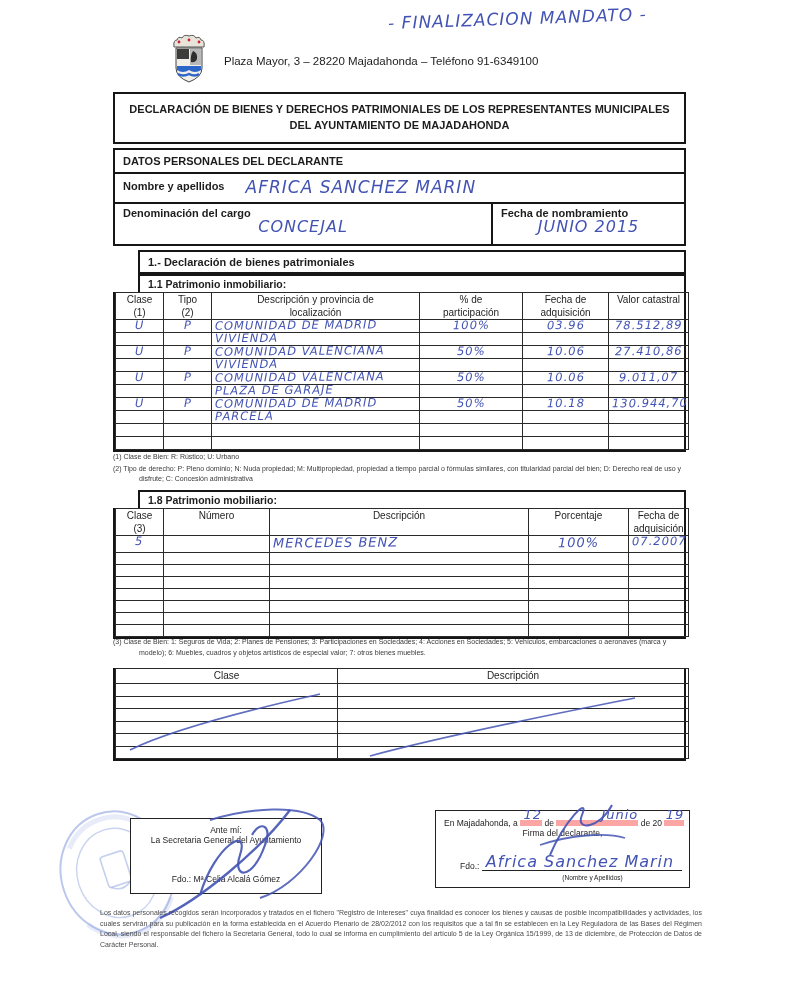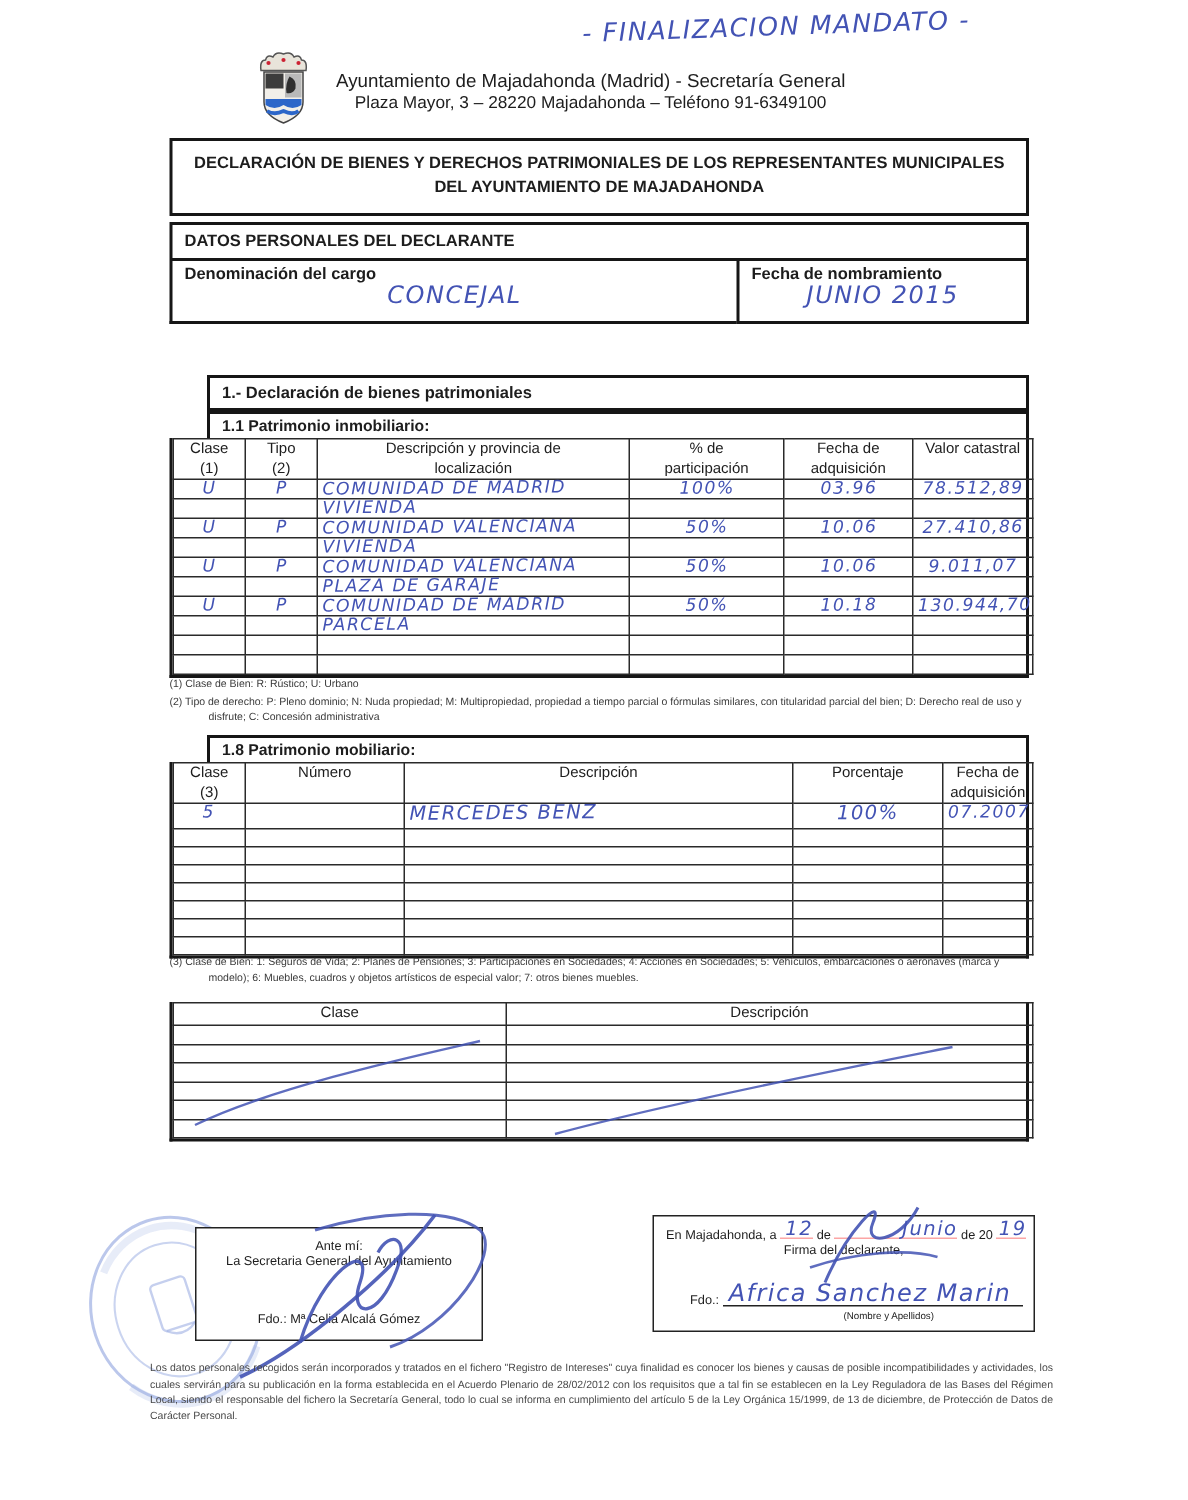--- a/index.html
+++ b/index.html
@@ -59,21 +59,21 @@
   .t13 tr.empty{height:12.5px;}
   
   .fnote{position:absolute;left:113px;width:575px;font-size:7px;color:#3a3a3a;line-height:1.5;}
   .fnote p{margin:0 0 1px 0;padding-left:26px;text-indent:-26px;}
   
   .sigbox{position:absolute;border:1.5px solid #222;background:#fff;box-sizing:border-box;font-size:8.5px;}
   .sig-left{left:130px;top:818px;width:192px;height:76px;text-align:center;padding-top:6px;}
   .sig-left .fdo{position:absolute;bottom:9px;left:0;right:0;}
   .sig-right{left:435px;top:810px;width:255px;height:78px;padding:7px 8px 0 8px;}
   .sig-right .dline{white-space:nowrap;font-size:8.5px;}
-  .u{display:inline-block;border-bottom:1px solid #fca5a5;text-align:right;position:relative;text-decoration:underline;}
+  .u{display:inline-block;border-bottom:6px solid #fca5a5;text-align:right;position:relative;text-decoration:underline;}
   .u .hw{position:absolute;left:0;right:0;bottom:-2px;font-size:13px;}
   .sig-right .firma{text-align:center;margin-top:0;}
   .sig-right .fdo-row{position:absolute;bottom:16px;left:24px;right:10px;white-space:nowrap;}
   .sig-right .fdo-row .u2{display:inline-block;border-bottom:1px solid #222;width:200px;position:relative;vertical-align:bottom;}
   .sig-right .fdo-row .hw-sig{position:absolute;left:4px;bottom:-1px;font-size:16px;}
   .sig-right .hint{position:absolute;bottom:6px;left:60px;right:0;text-align:center;font-size:6.5px;}
   .sigsvg{position:absolute;pointer-events:none;}
   
   .fineprint{position:absolute;left:100px;top:908px;width:602px;font-size:7px;line-height:1.5;color:#4a4a4a;text-align:justify;}
   
@@ -95,29 +95,32 @@
           <circle cx="31" cy="8" r="1.4" fill="#c23"></circle>
         <path d="M8 14 h26 v20 q0 9 -13 14 q-13 -5 -13 -14 Z" fill="#f2efe9" stroke="#444" stroke-width="1"></path>
         <rect x="9" y="15" width="12" height="10" fill="#3c3c3c"></rect>
         <path d="M22 15 h11 v16 h-11 Z" fill="#b9b9b9"></path>
         <path d="M25 17 q5 2 4 8 q-2 4 -6 3 q-1 -6 2 -11" fill="#2f2f2f"></path>
         <path d="M9 36 q6 4 12 0 q6 4 12 0 v-4 h-24 Z" fill="#2c66c9"></path>
         <path d="M10 40 q5 3 11 0 q6 3 10 0" fill="none" stroke="#2c66c9" stroke-width="2.5"></path>
       </svg>
     </span>
     <span class="htext">
-      <div class="h1">Ayuntamiento de Majadahonda (Madrid) - Secretaría General</div>
       <div class="h2">Plaza Mayor, 3 – 28220 Majadahonda – Teléfono 91-6349100</div>
     </span>
   </div>
 
   <div class="bx title-box">DECLARACIÓN DE BIENES Y DERECHOS PATRIMONIALES DE LOS REPRESENTANTES MUNICIPALES DEL AYUNTAMIENTO DE MAJADAHONDA</div>
 
   <div class="bx pd" style="border:none;">
     <div class="row1">DATOS PERSONALES DEL DECLARANTE</div>
+    <div class="row2">
+      <span class="lbl">Nombre y apellidos</span>
+      <span class="hw">AFRICA SANCHEZ MARIN</span>
+    </div>
     <div class="row3">
       <div class="cell cargo">
         <span class="lbl">Denominación del cargo</span>
         <span class="hw">CONCEJAL</span>
       </div>
       <div class="cell fnom">
         <span class="lbl">Fecha de nombramiento</span>
         <span class="hw">JUNIO 2015</span>
       </div>
     </div>

